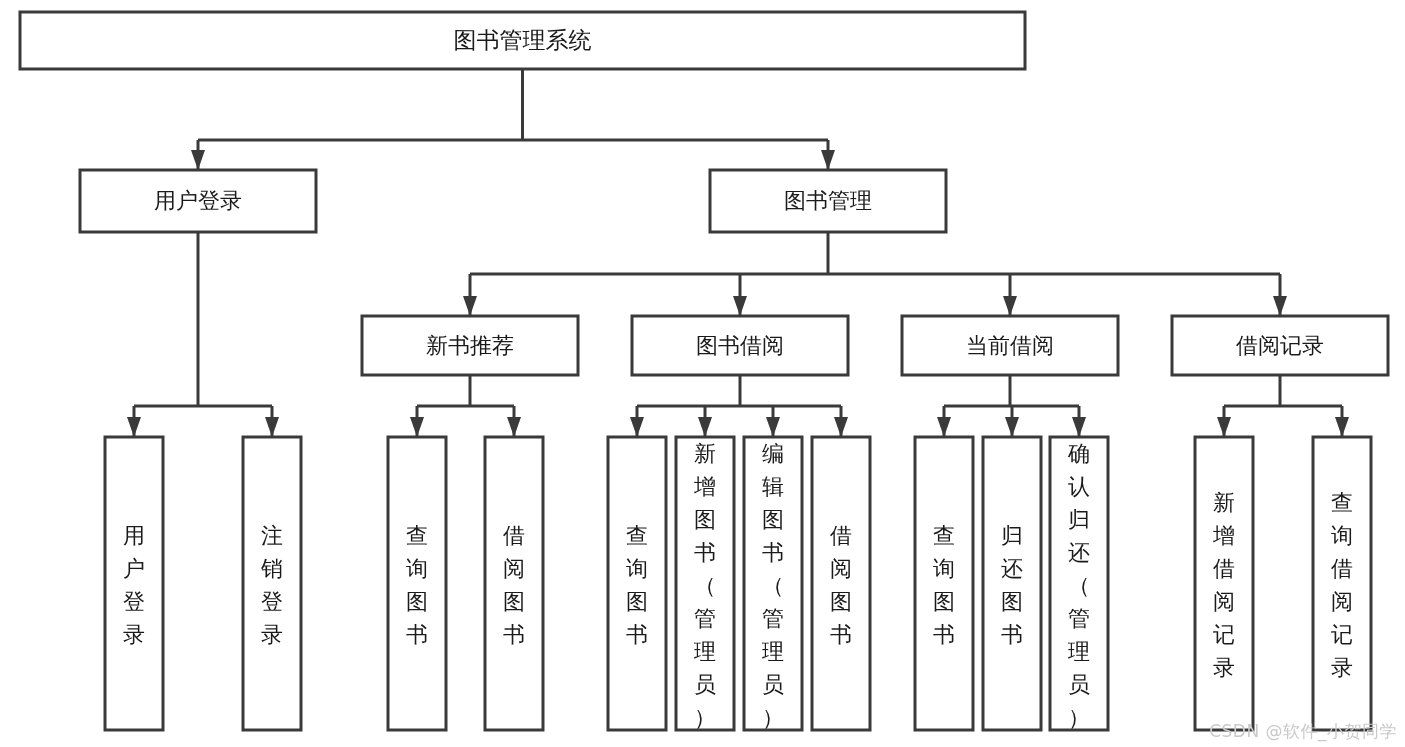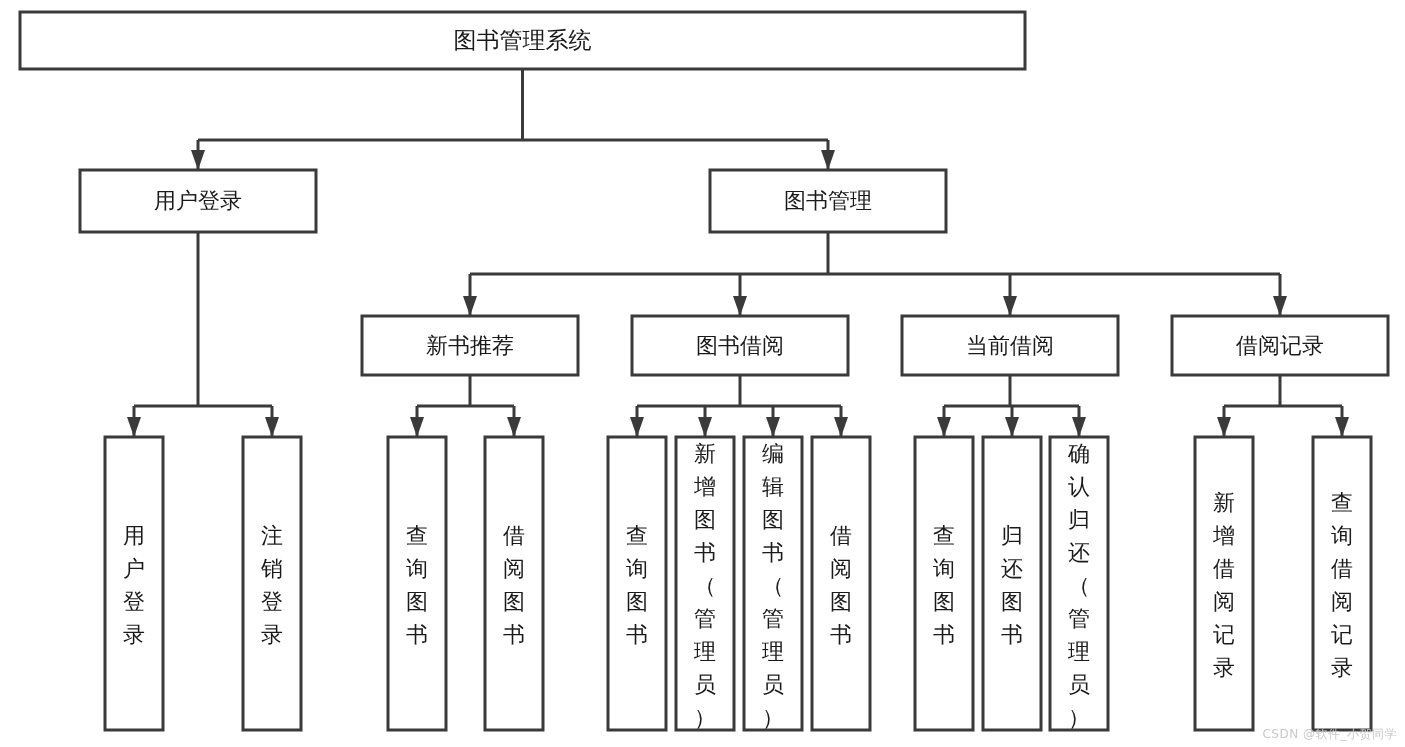--- a/index.html
+++ b/index.html
@@ -56,21 +56,21 @@
   }
   .arrow-head {
     fill: #3a3a3a;
     stroke: none;
   }
   .watermark-text {
     position: absolute;
     right: 8px;
     bottom: 4px;
     font-family: "DejaVu Sans", "Liberation Sans", sans-serif;
-    font-size: 12px;
+    font-size: 17px;
     color: #c9c9c9;
     white-space: nowrap;
     letter-spacing: 0.5px;
     margin-left: 15px;
   }
 </style>
 </head>
 <body>
 
 <div id="diagram-root">

